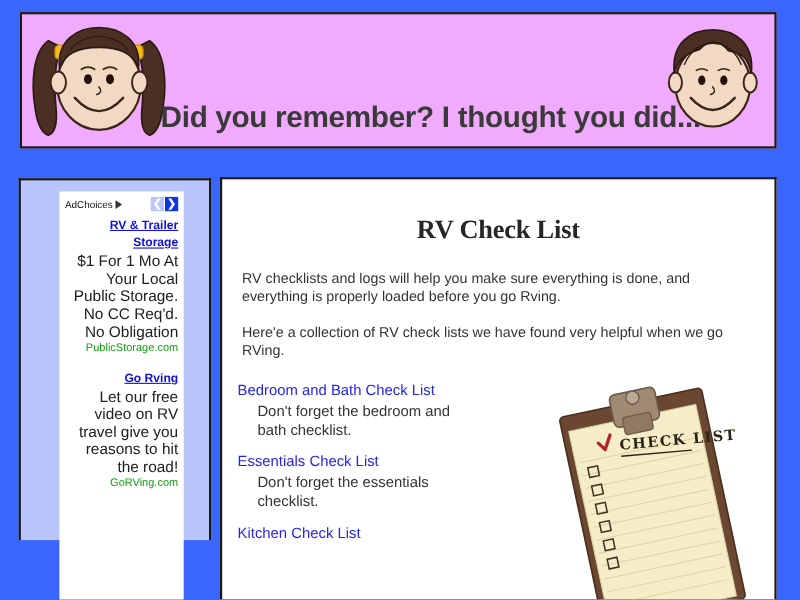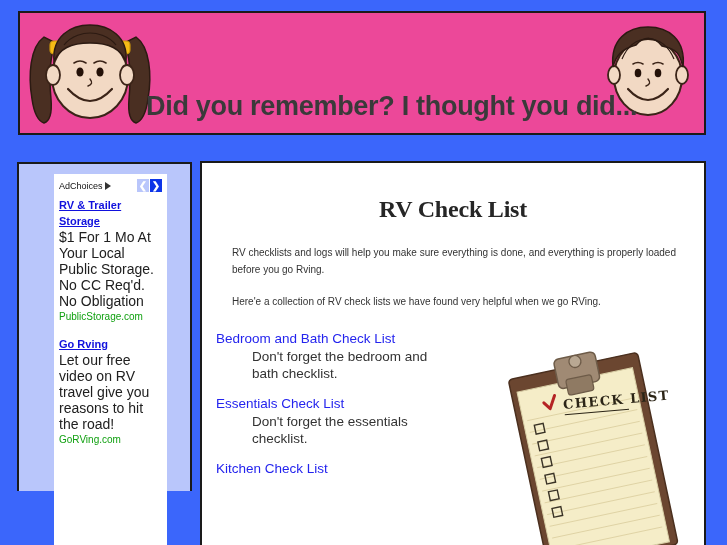--- a/index.html
+++ b/index.html
@@ -15,21 +15,21 @@
     position: relative;
   }
 
   
   .banner {
     position: absolute;
     left: 18px;
     top: 11px;
     width: 688px;
     height: 124px;
-    background: #ec4899;
+    background: #f0abfc;
     border: 2px solid #1a1a1a;
     box-sizing: border-box;
     overflow: hidden;
   }
   .banner-inner {
     position: relative;
     width: 100%;
     height: 100%;
   }
   .face-girl {
@@ -122,20 +122,21 @@
   .arrow-prev {
     background: #b9c6fb;
     color: #ffffff;
   }
   .arrow-next {
     background: #0c34e8;
     color: #ffffff;
   }
   .ad-item {
     margin-bottom: 12px;
+    text-align: right;
   }
   .ad-title {
     color: #1111dd;
     font-size: 11px;
     font-weight: bold;
     text-decoration: underline;
     line-height: 16px;
     display: block;
     cursor: pointer;
   }
@@ -172,24 +173,24 @@
   .page-title {
     text-align: center;
     font-size: 24px;
     font-weight: bold;
     color: #262626;
     margin: 33px 0 0 0;
     letter-spacing: -0.2px;
     font-family: Liberation Serif, serif;
   }
   .intro-p {
-    font-size: 10px;
+    font-size: 13px;
     color: #333333;
     line-height: 17px;
-    margin: 21px 5px 0 16px;
+    margin: 21px 5px 0 4px;
     position: relative;
     z-index: 2;
   }
   .intro-p2 {
     margin-top: 15px;
     max-width: 455px;
   }
 
   .links {
     margin-top: 19px;
@@ -203,21 +204,21 @@
     color: #2424ee;
     font-size: 13.5px;
     display: inline-block;
     cursor: pointer;
     line-height: 17px;
   }
   .chk-desc {
     font-size: 13.5px;
     color: #333333;
     line-height: 17px;
-    margin: 1px 0 0 36px;
+    margin: 1px 0 0 18px;
     max-width: 195px;
   }
 
   
   .clipboard {
     position: absolute;
     right: -6px;
     top: 148px;
     width: 215px;
     height: 232px;

